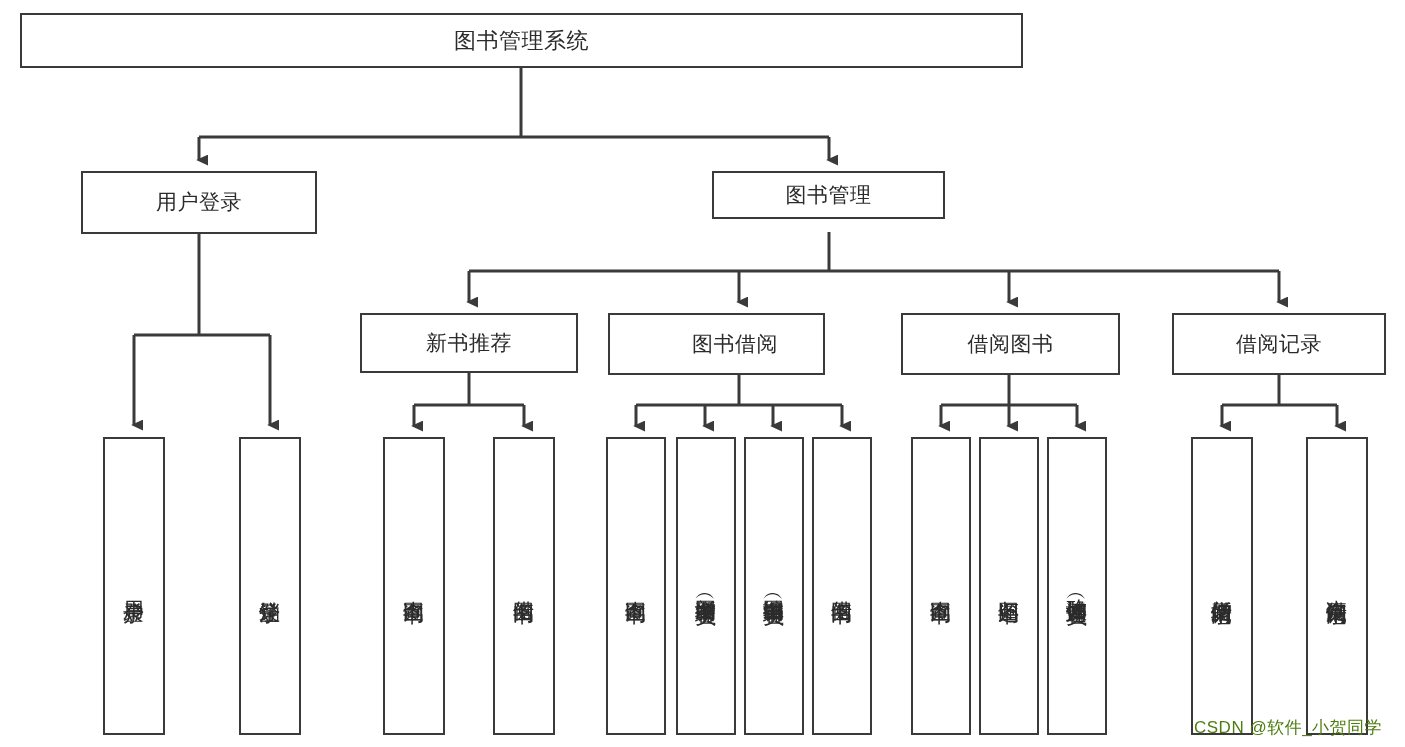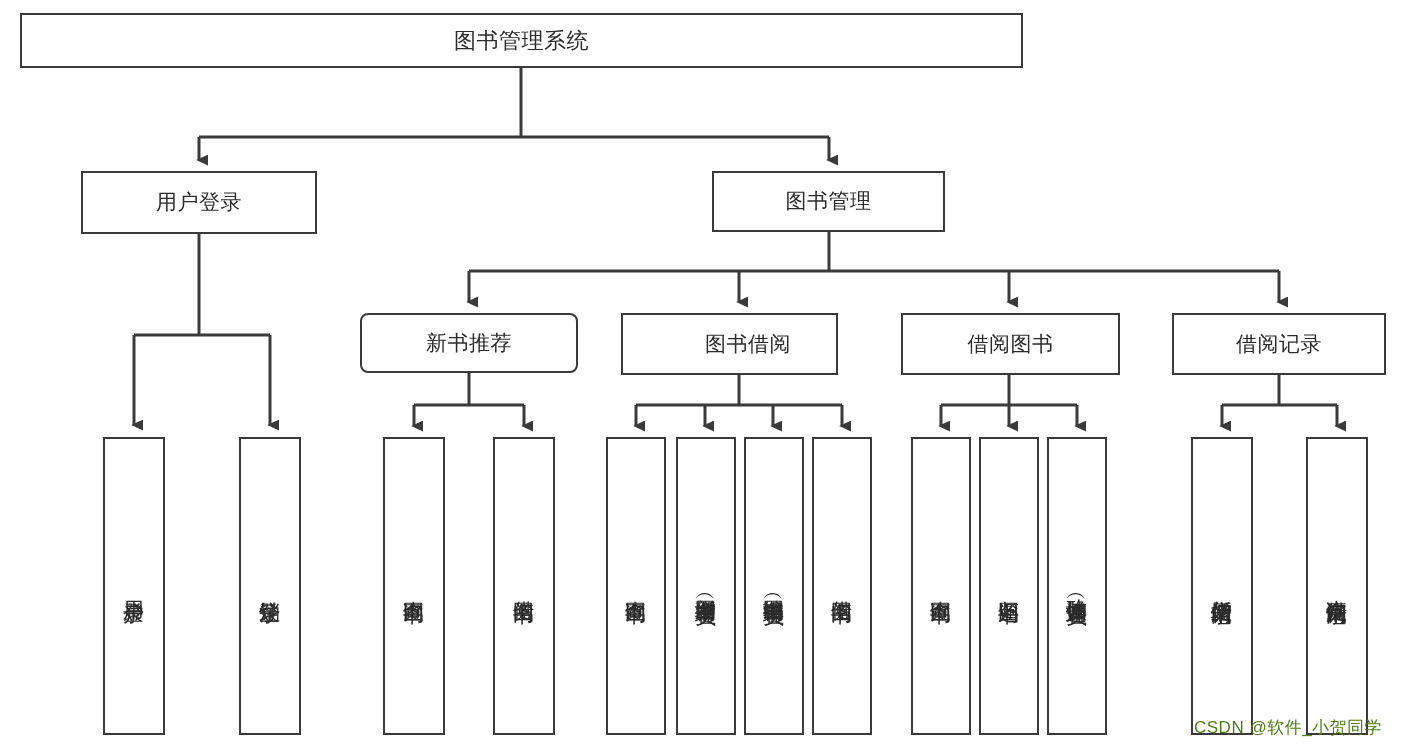--- a/index.html
+++ b/index.html
@@ -103,28 +103,28 @@
     </g>
   </svg>
 
   <div class="node h-node" id="n-root" style="left:20px;top:13px;width:1003px;height:55px;">
     <span class="lbl">图书管理系统</span>
   </div>
 
   <div class="node h-node" style="left:81px;top:171px;width:236px;height:63px;">
     <span class="lbl">用户登录</span>
   </div>
-  <div class="node h-node" style="left:712px;top:171px;width:233px;height:61px;align-items:center;">
+  <div class="node h-node" style="left:712px;top:171px;width:233px;height:48px;align-items:center;">
     <span class="lbl">图书管理</span>
   </div>
 
-  <div class="node h-node" style="left:360px;top:313px;width:218px;height:60px;border-radius:8px;">
+  <div class="node h-node" style="left:360px;top:313px;width:218px;height:60px;">
     <span class="lbl">新书推荐</span>
   </div>
-  <div class="node h-node" style="left:621px;top:313px;width:217px;height:62px;padding-left:37px;">
+  <div class="node h-node" style="left:608px;top:313px;width:217px;height:62px;padding-left:37px;">
     <span class="lbl">图书借阅</span>
   </div>
   <div class="node h-node" style="left:901px;top:313px;width:219px;height:62px;">
     <span class="lbl">借阅图书</span>
   </div>
   <div class="node h-node" style="left:1172px;top:313px;width:214px;height:62px;">
     <span class="lbl">借阅记录</span>
   </div>
 
   <div class="node v-node" style="left:103px;top:437px;width:62px;height:298px;">

